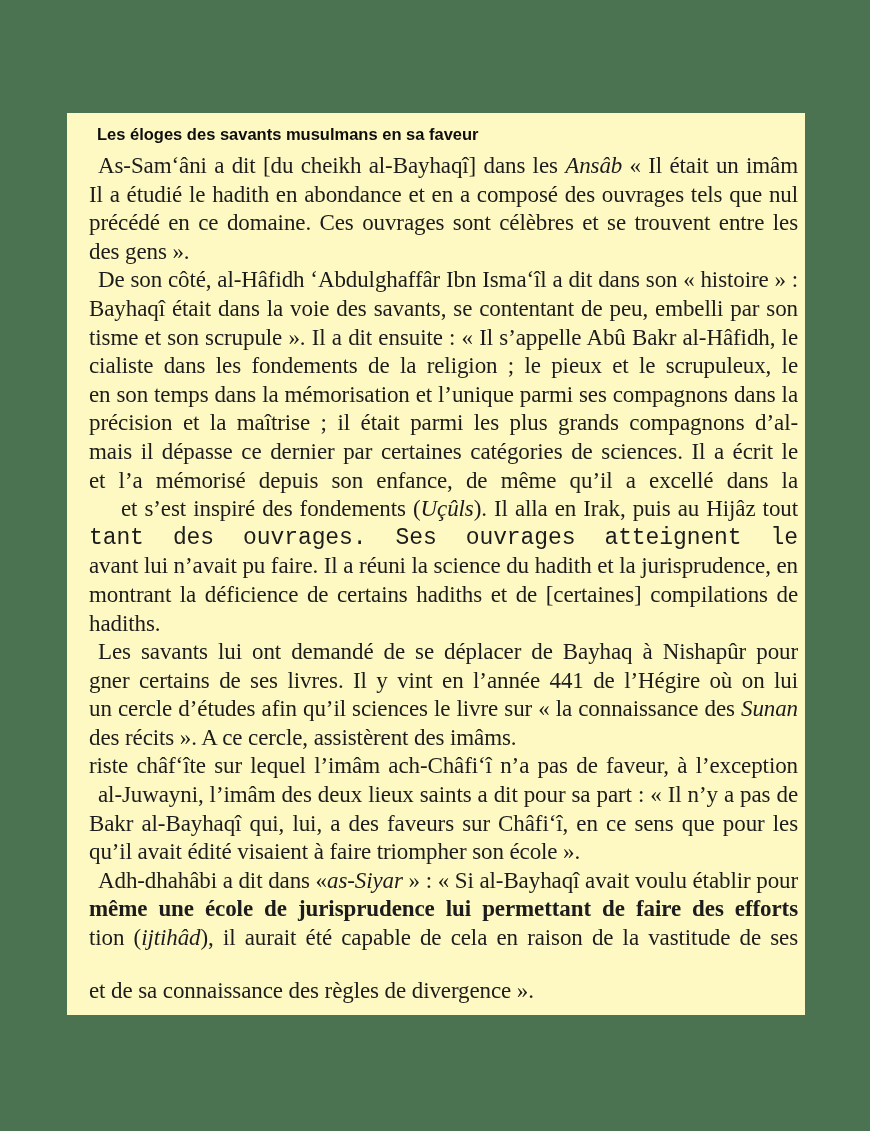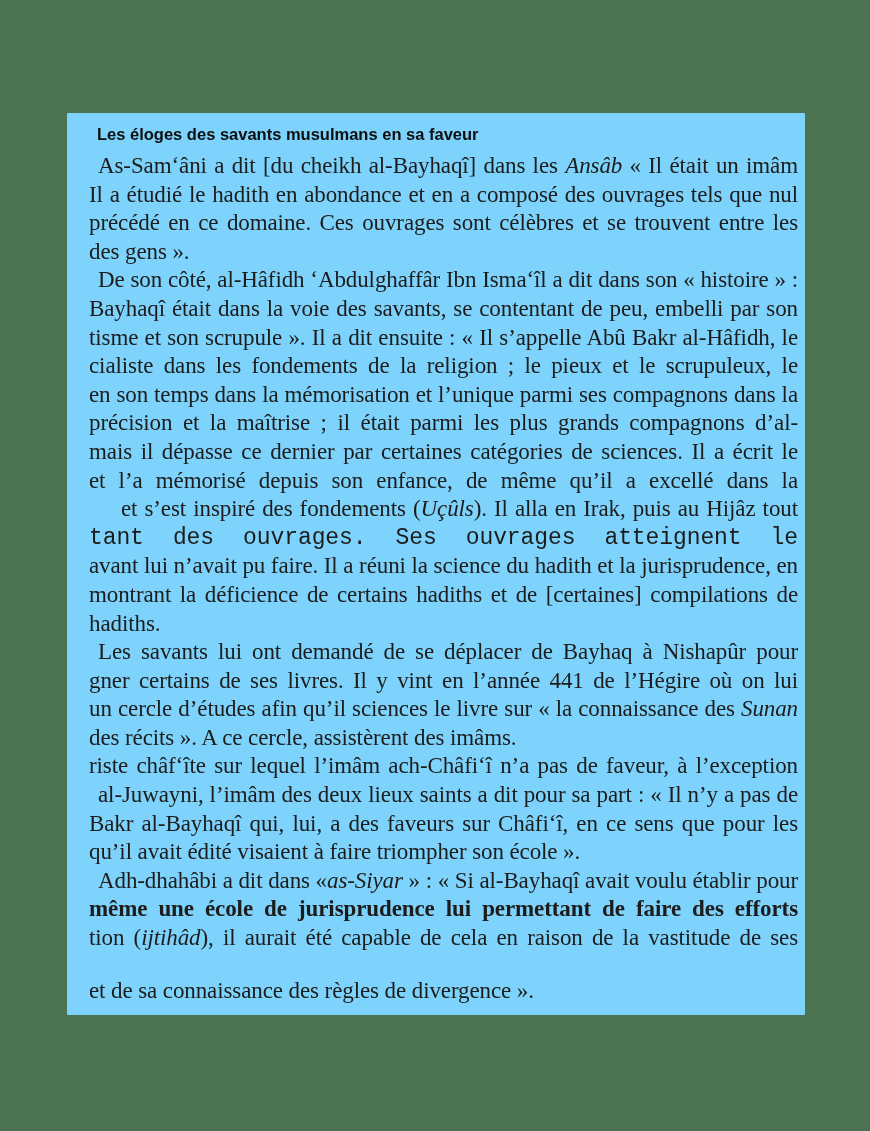--- a/index.html
+++ b/index.html
@@ -31,21 +31,21 @@
     letter-spacing: -0.1px;
   }
   .line.last { text-align-last: left; }
   .line.indent { text-indent: 9px; }
   .line i { font-style: italic; }
 </style>
 </head>
 <body style="background: rgb(75, 115, 81);">
 
 <div class="backdrop">
-  <div class="page" style="background: #7dd3fc;">
+  <div class="page" style="background: #fef9c3;">
     <h1 class="heading" style="color: rgb(14, 14, 14);">Les éloges des savants musulmans en sa faveur</h1>
     <div>
         <div class="para">
           <div class="line indent" style="color: rgb(28, 28, 28);"><span>As-Sam‘âni a dit [du cheikh al-Bayhaqî] dans les </span><i>Ansâb</i><span> « Il était un imâm versé</span></div>
           <div class="line" style="color: rgb(28, 28, 28);"><span>Il a étudié le hadith en abondance et en a composé des ouvrages tels que nul ne l’a</span></div>
           <div class="line" style="color: rgb(28, 28, 28);"><span>précédé en ce domaine. Ces ouvrages sont célèbres et se trouvent entre les mains</span></div>
           <div class="line last" style="color: rgb(28, 28, 28);"><span>des gens ».</span></div>
         </div>
         <div class="para">
           <div class="line indent" style="color: rgb(28, 28, 28);"><span>De son côté, al-Hâfidh ‘Abdulghaffâr Ibn Isma‘îl a dit dans son « histoire » : « al-</span></div>

